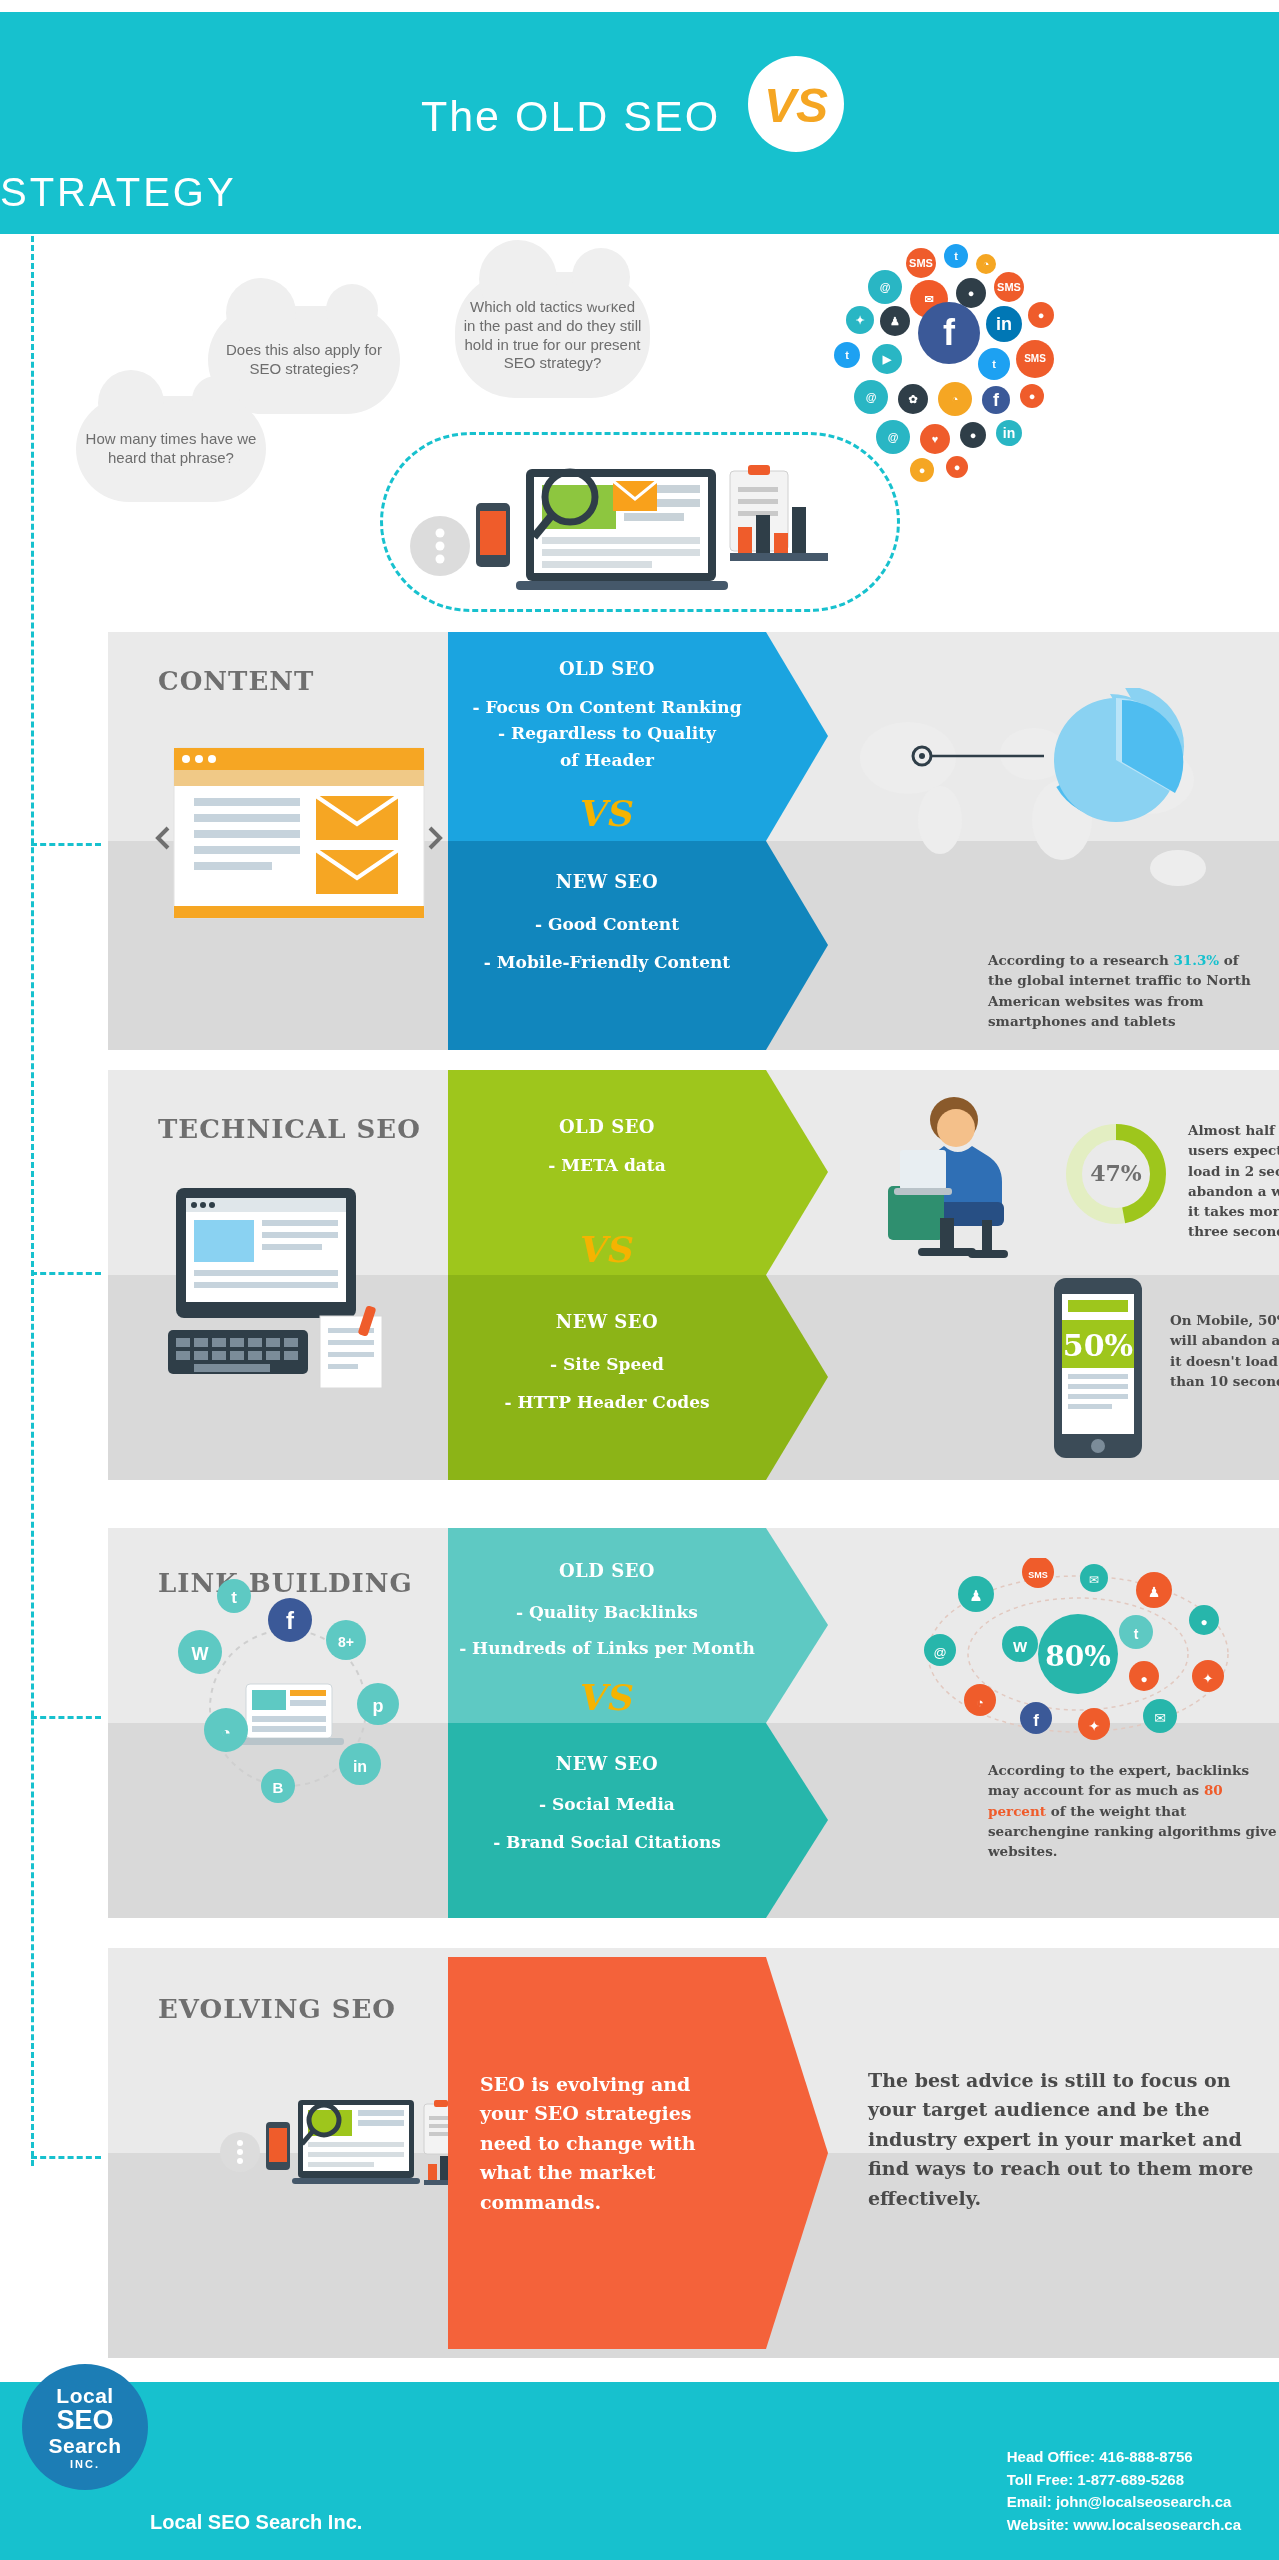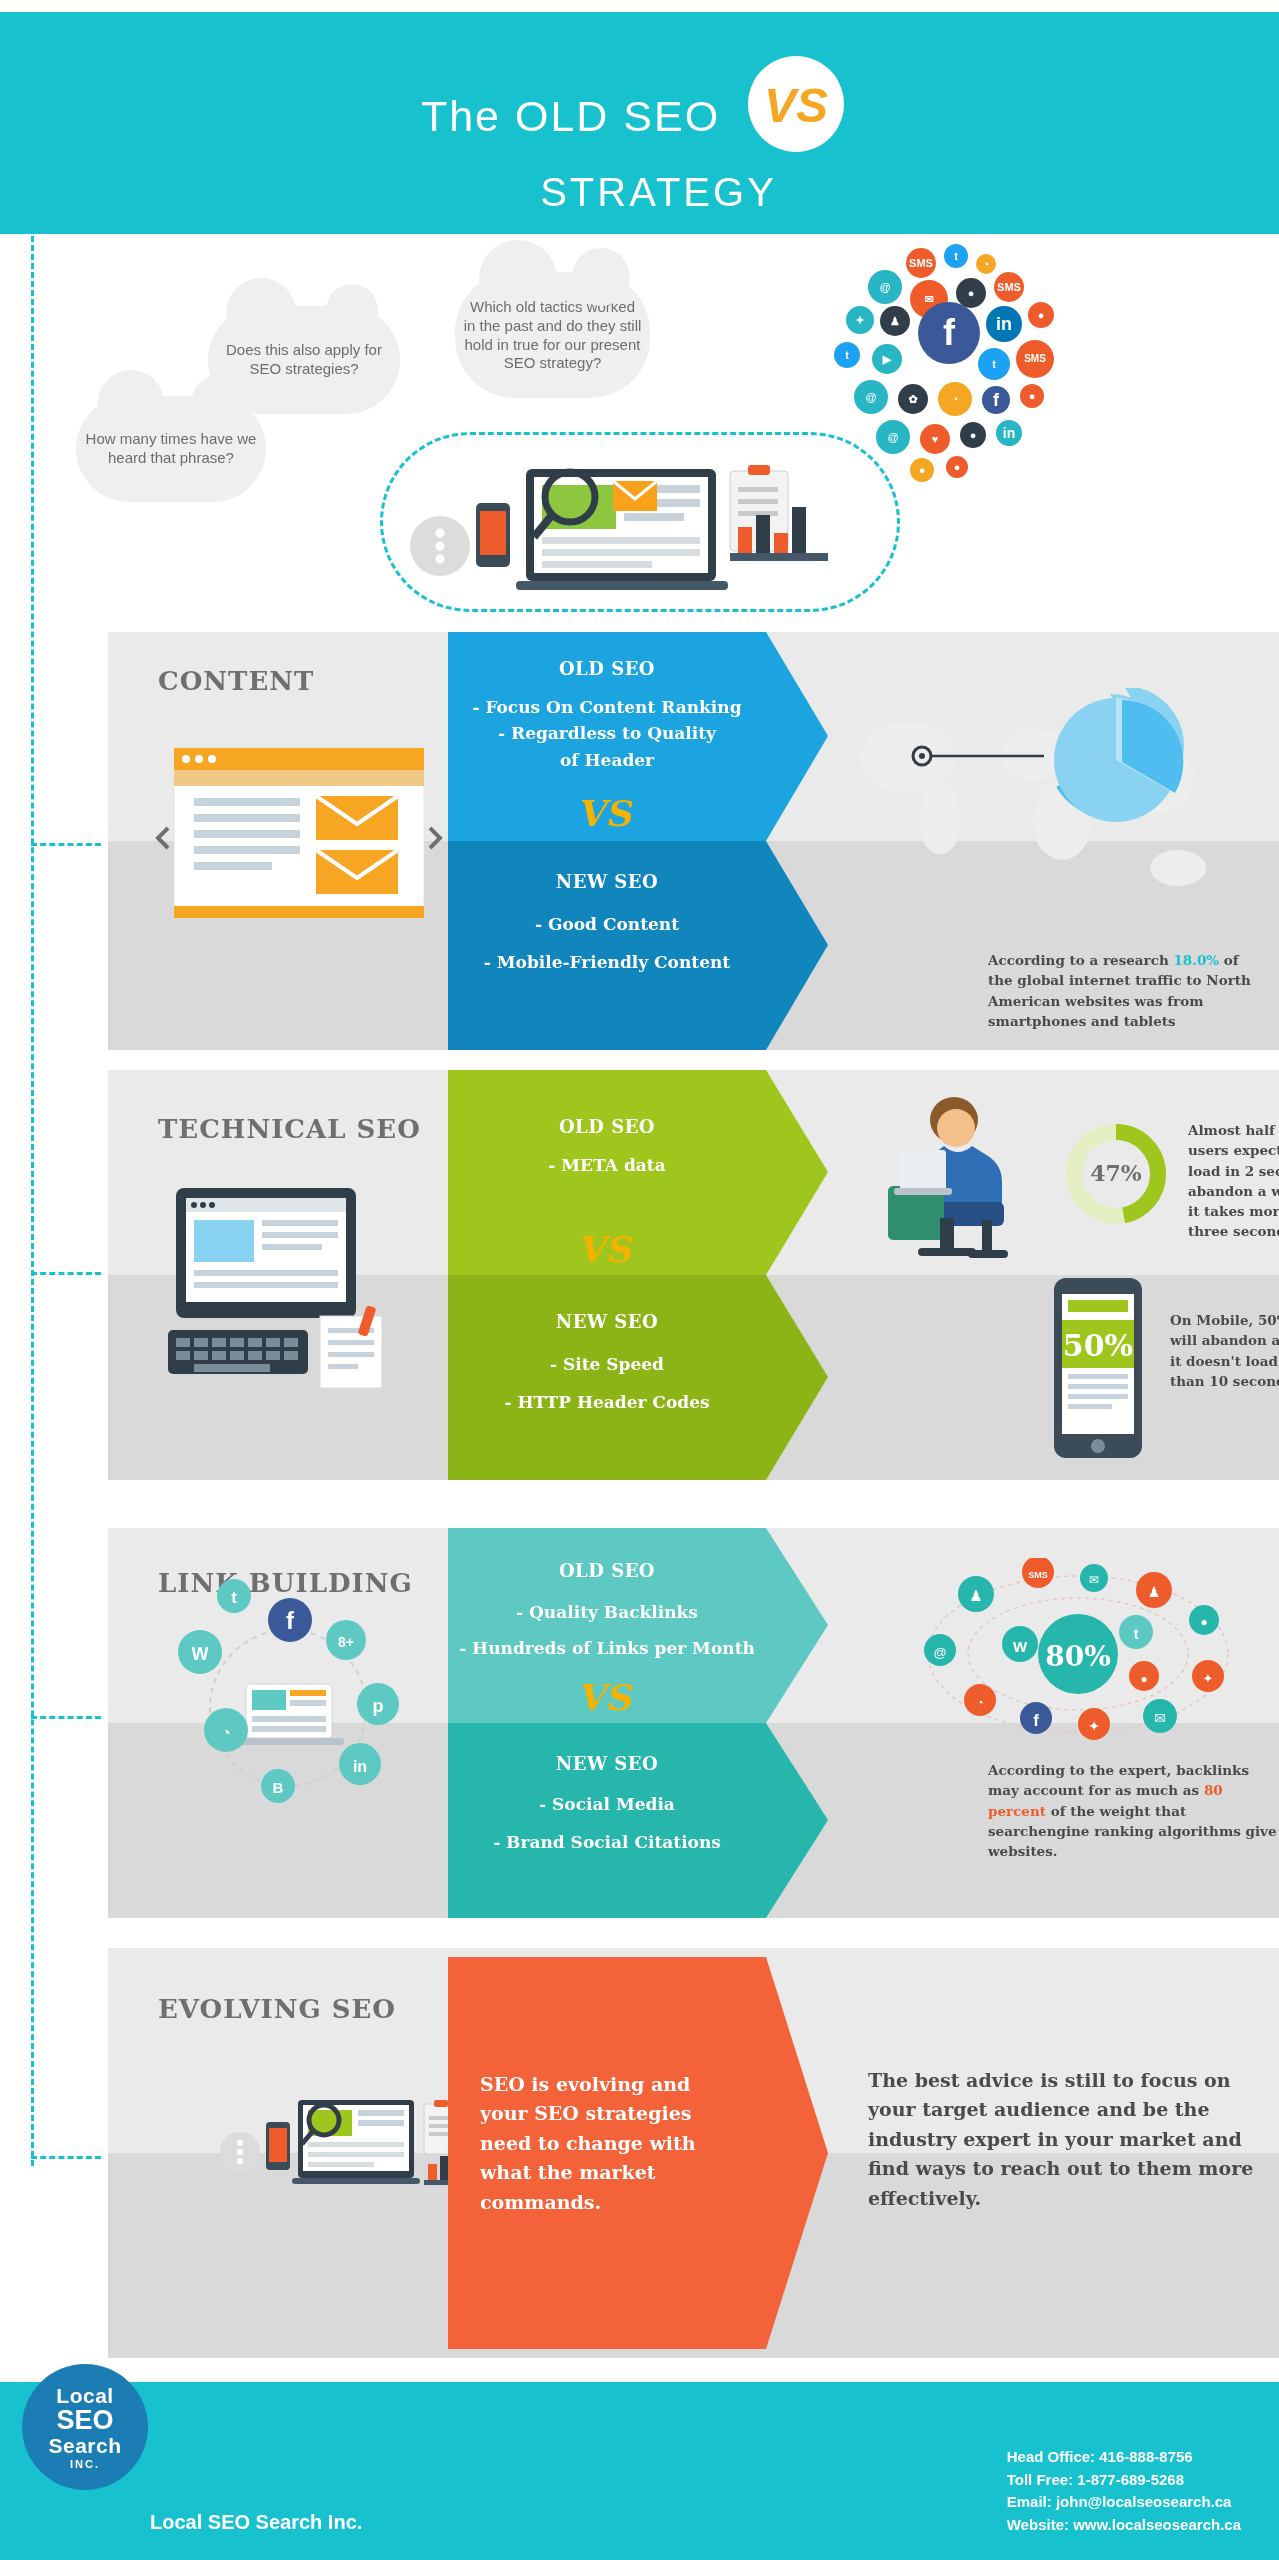--- a/index.html
+++ b/index.html
@@ -23,22 +23,22 @@
     display:inline-block; vertical-align:middle;
     width:96px; height:96px; border-radius:50%;
     background:#ffffff; position:relative; margin:0 14px; top:-12px;
   }
   .header .vsbadge span {
     position:absolute; left:0; right:0; top:22px; text-align:center;
     color:#f5a623; font-size:48px; font-weight:bold; font-style:italic;
     letter-spacing:0;
   }
   .header .line2 {
-    position:absolute; top:158px; width:100%; text-align:center;
-    color:#ffffff; font-size:40px; letter-spacing:3px;padding-left:38px;
+    position:absolute; top:158px; width:100%; 
+    color:#ffffff; font-size:40px; letter-spacing:3px;
   }
 
   
   .spine {
     position:absolute; left:31px; top:236px; width:0; height:1930px;
     border-left:3px dashed #17c1ce;
   }
   .spur { position:absolute; left:31px; width:70px; height:0; border-top:3px dashed #17c1ce; }
 
   
@@ -306,21 +306,21 @@
     <path d="M262,68 L315.7,99 A62,62 0 0,1 208.3,99 z" fill="#4fbdf0"></path>
     <path d="M276,58 m0,-60 a60,60 0 0,1 52,90 z" fill="#8ad2f2"></path>
     <circle cx="268" cy="72" r="62" fill="none"></circle>
     <path d="M268,72 m-62,0 a62,62 0 1,1 124,0 a62,62 0 1,1 -124,0" fill="#8ad2f2"></path>
     <path d="M268,72 L268,10 A62,62 0 0,1 321.7,103 z" fill="#b9e4f8"></path>
     <path d="M282,78 L282,16 A62,62 0 0,1 335,109 z" fill="#4fbdf0" transform="translate(-8,-4)"></path>
     <path d="M268,72 L321.7,103 A62,62 0 0,1 214.3,103 z" fill="#2fa8e8" opacity="0"></path>
   </svg>
 
   <div class="statnote" style="left:880px; top:318px; width:270px;">
-    <span>According to a research </span><span class="hl">18.0%</span><span> of the global internet traffic to North American websites was from smartphones and tablets</span>
+    <span>According to a research </span><span class="hl">31.3%</span><span> of the global internet traffic to North American websites was from smartphones and tablets</span>
   </div>
 </div>
 
 <div class="section" style="top:1070px; height:410px;border-radius:20px;">
   <div class="sec-bg-top"></div>
   <div class="sec-bg-bot"></div>
 
   <div class="sec-title" style="top:44px;">TECHNICAL SEO</div>
 
   <svg style="position:absolute;left:46px;top:118px;" width="290" height="200" viewBox="0 0 290 200">

